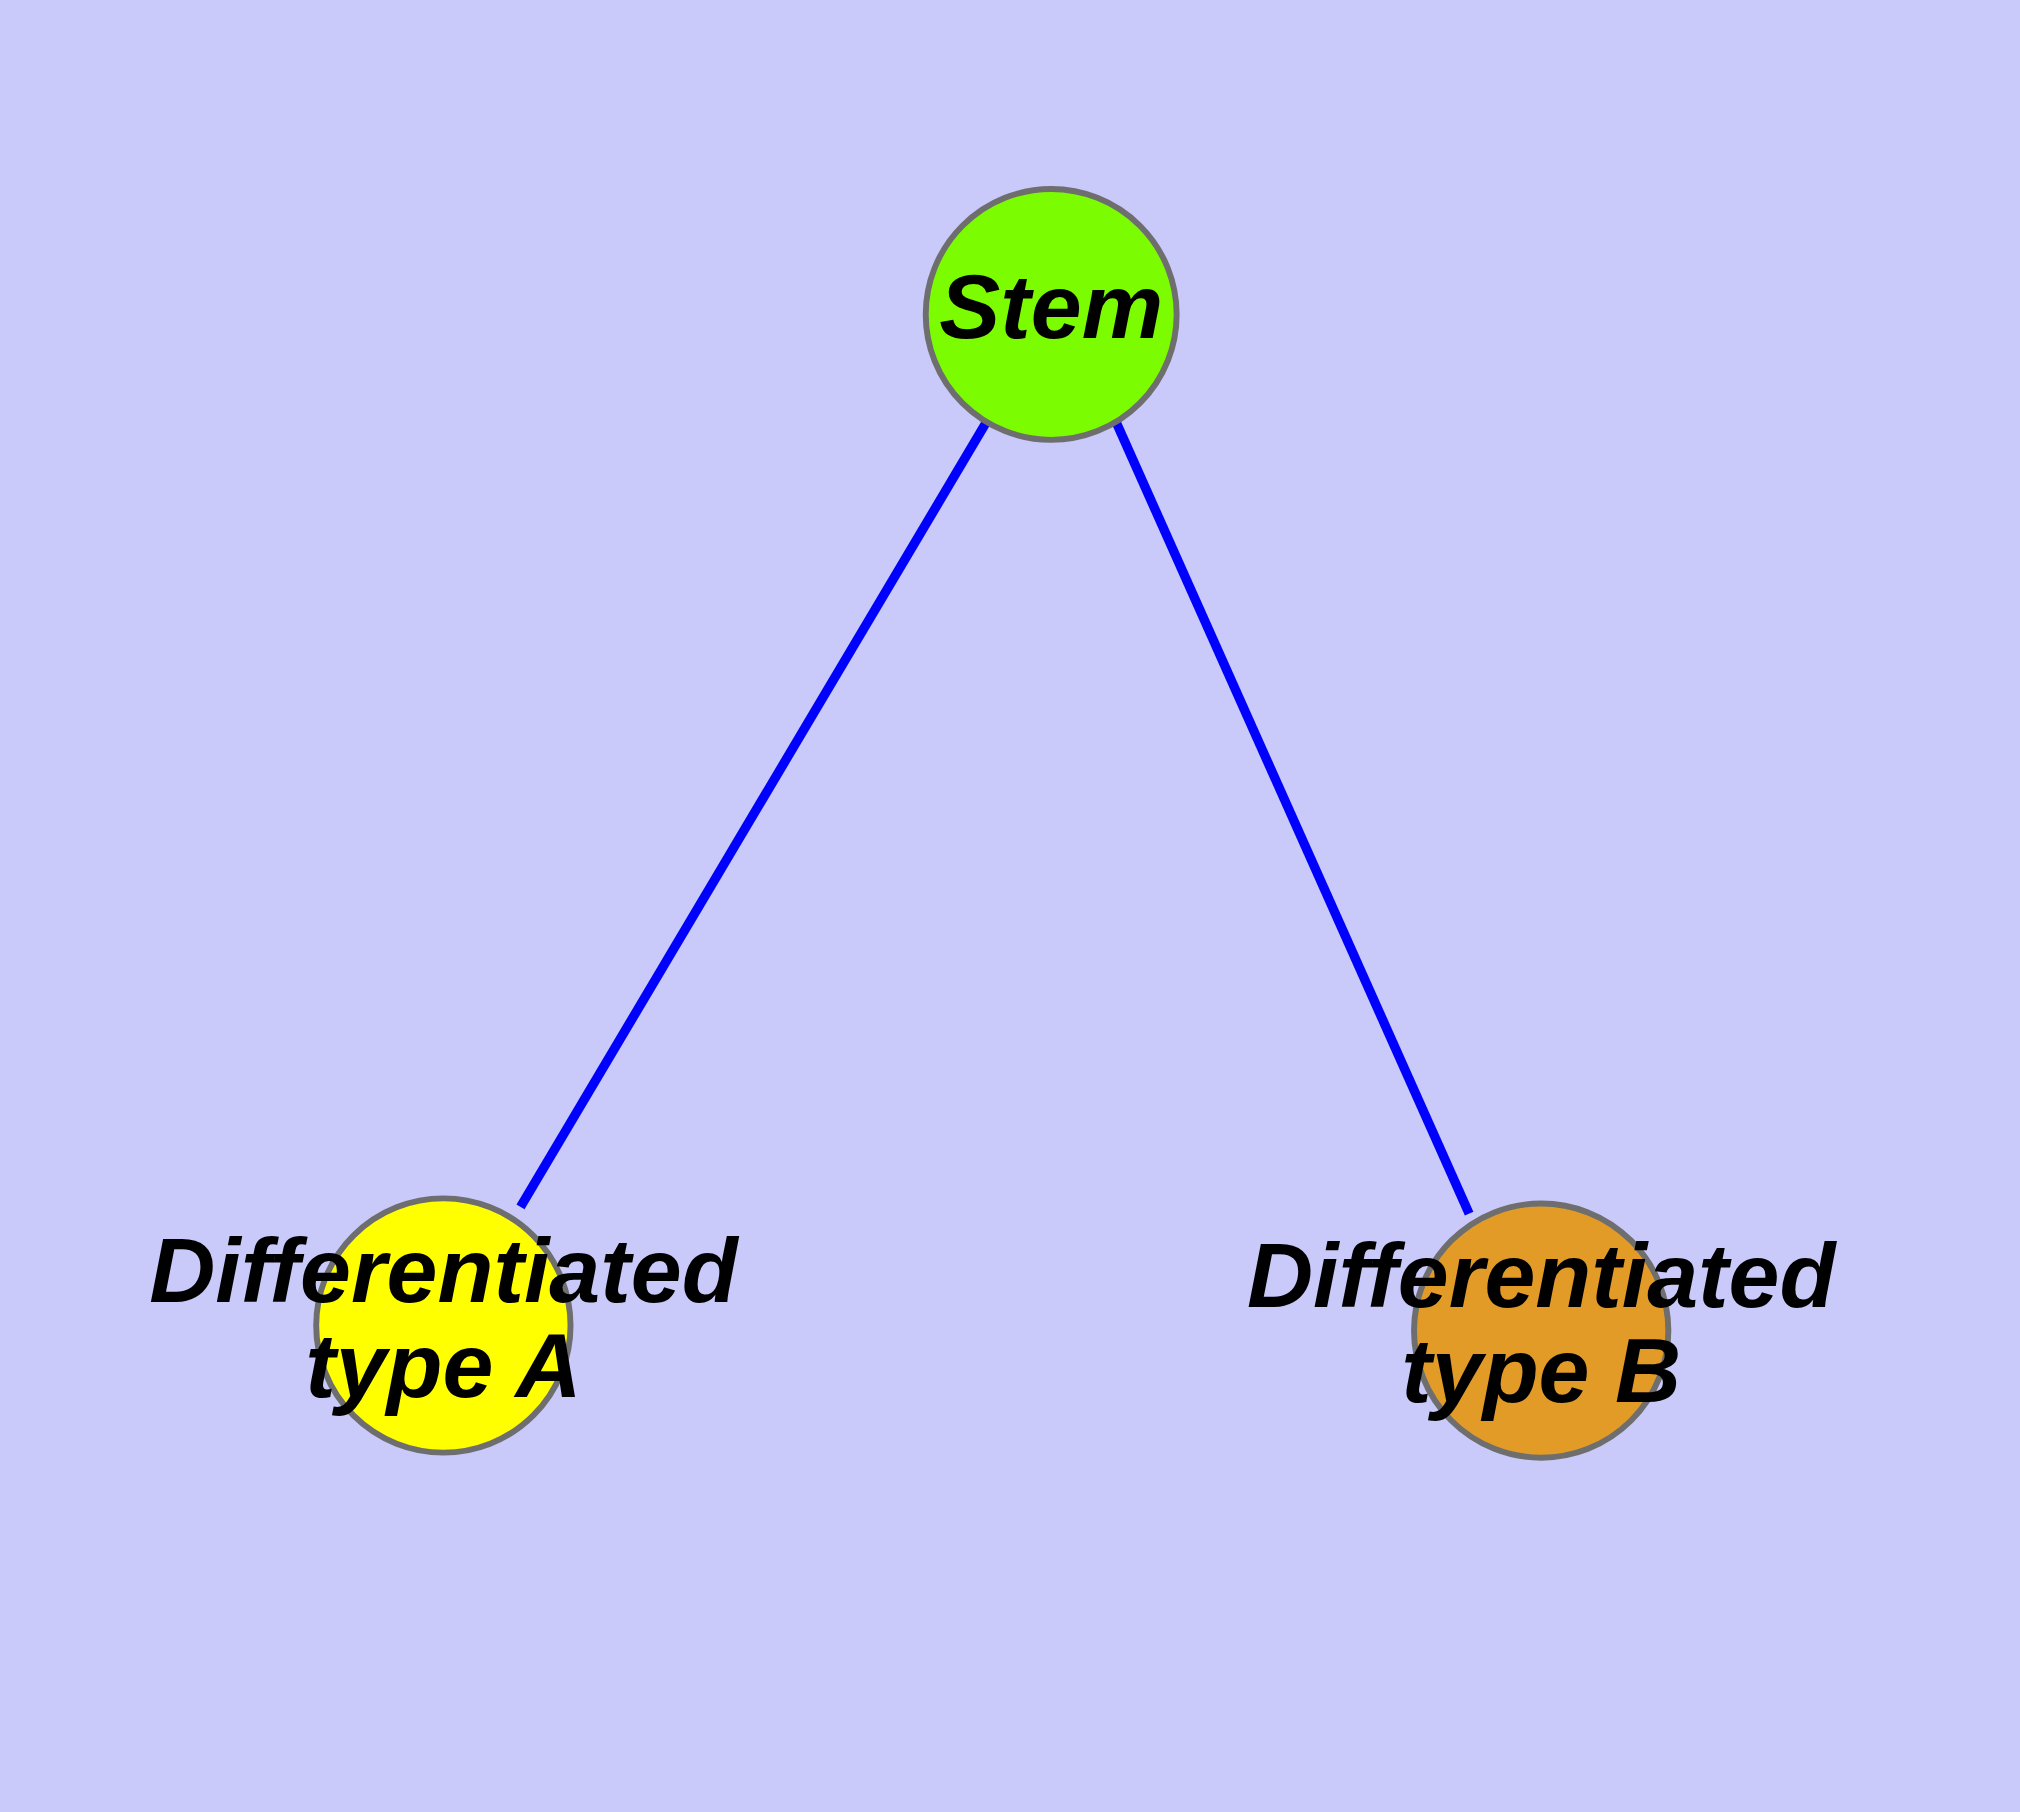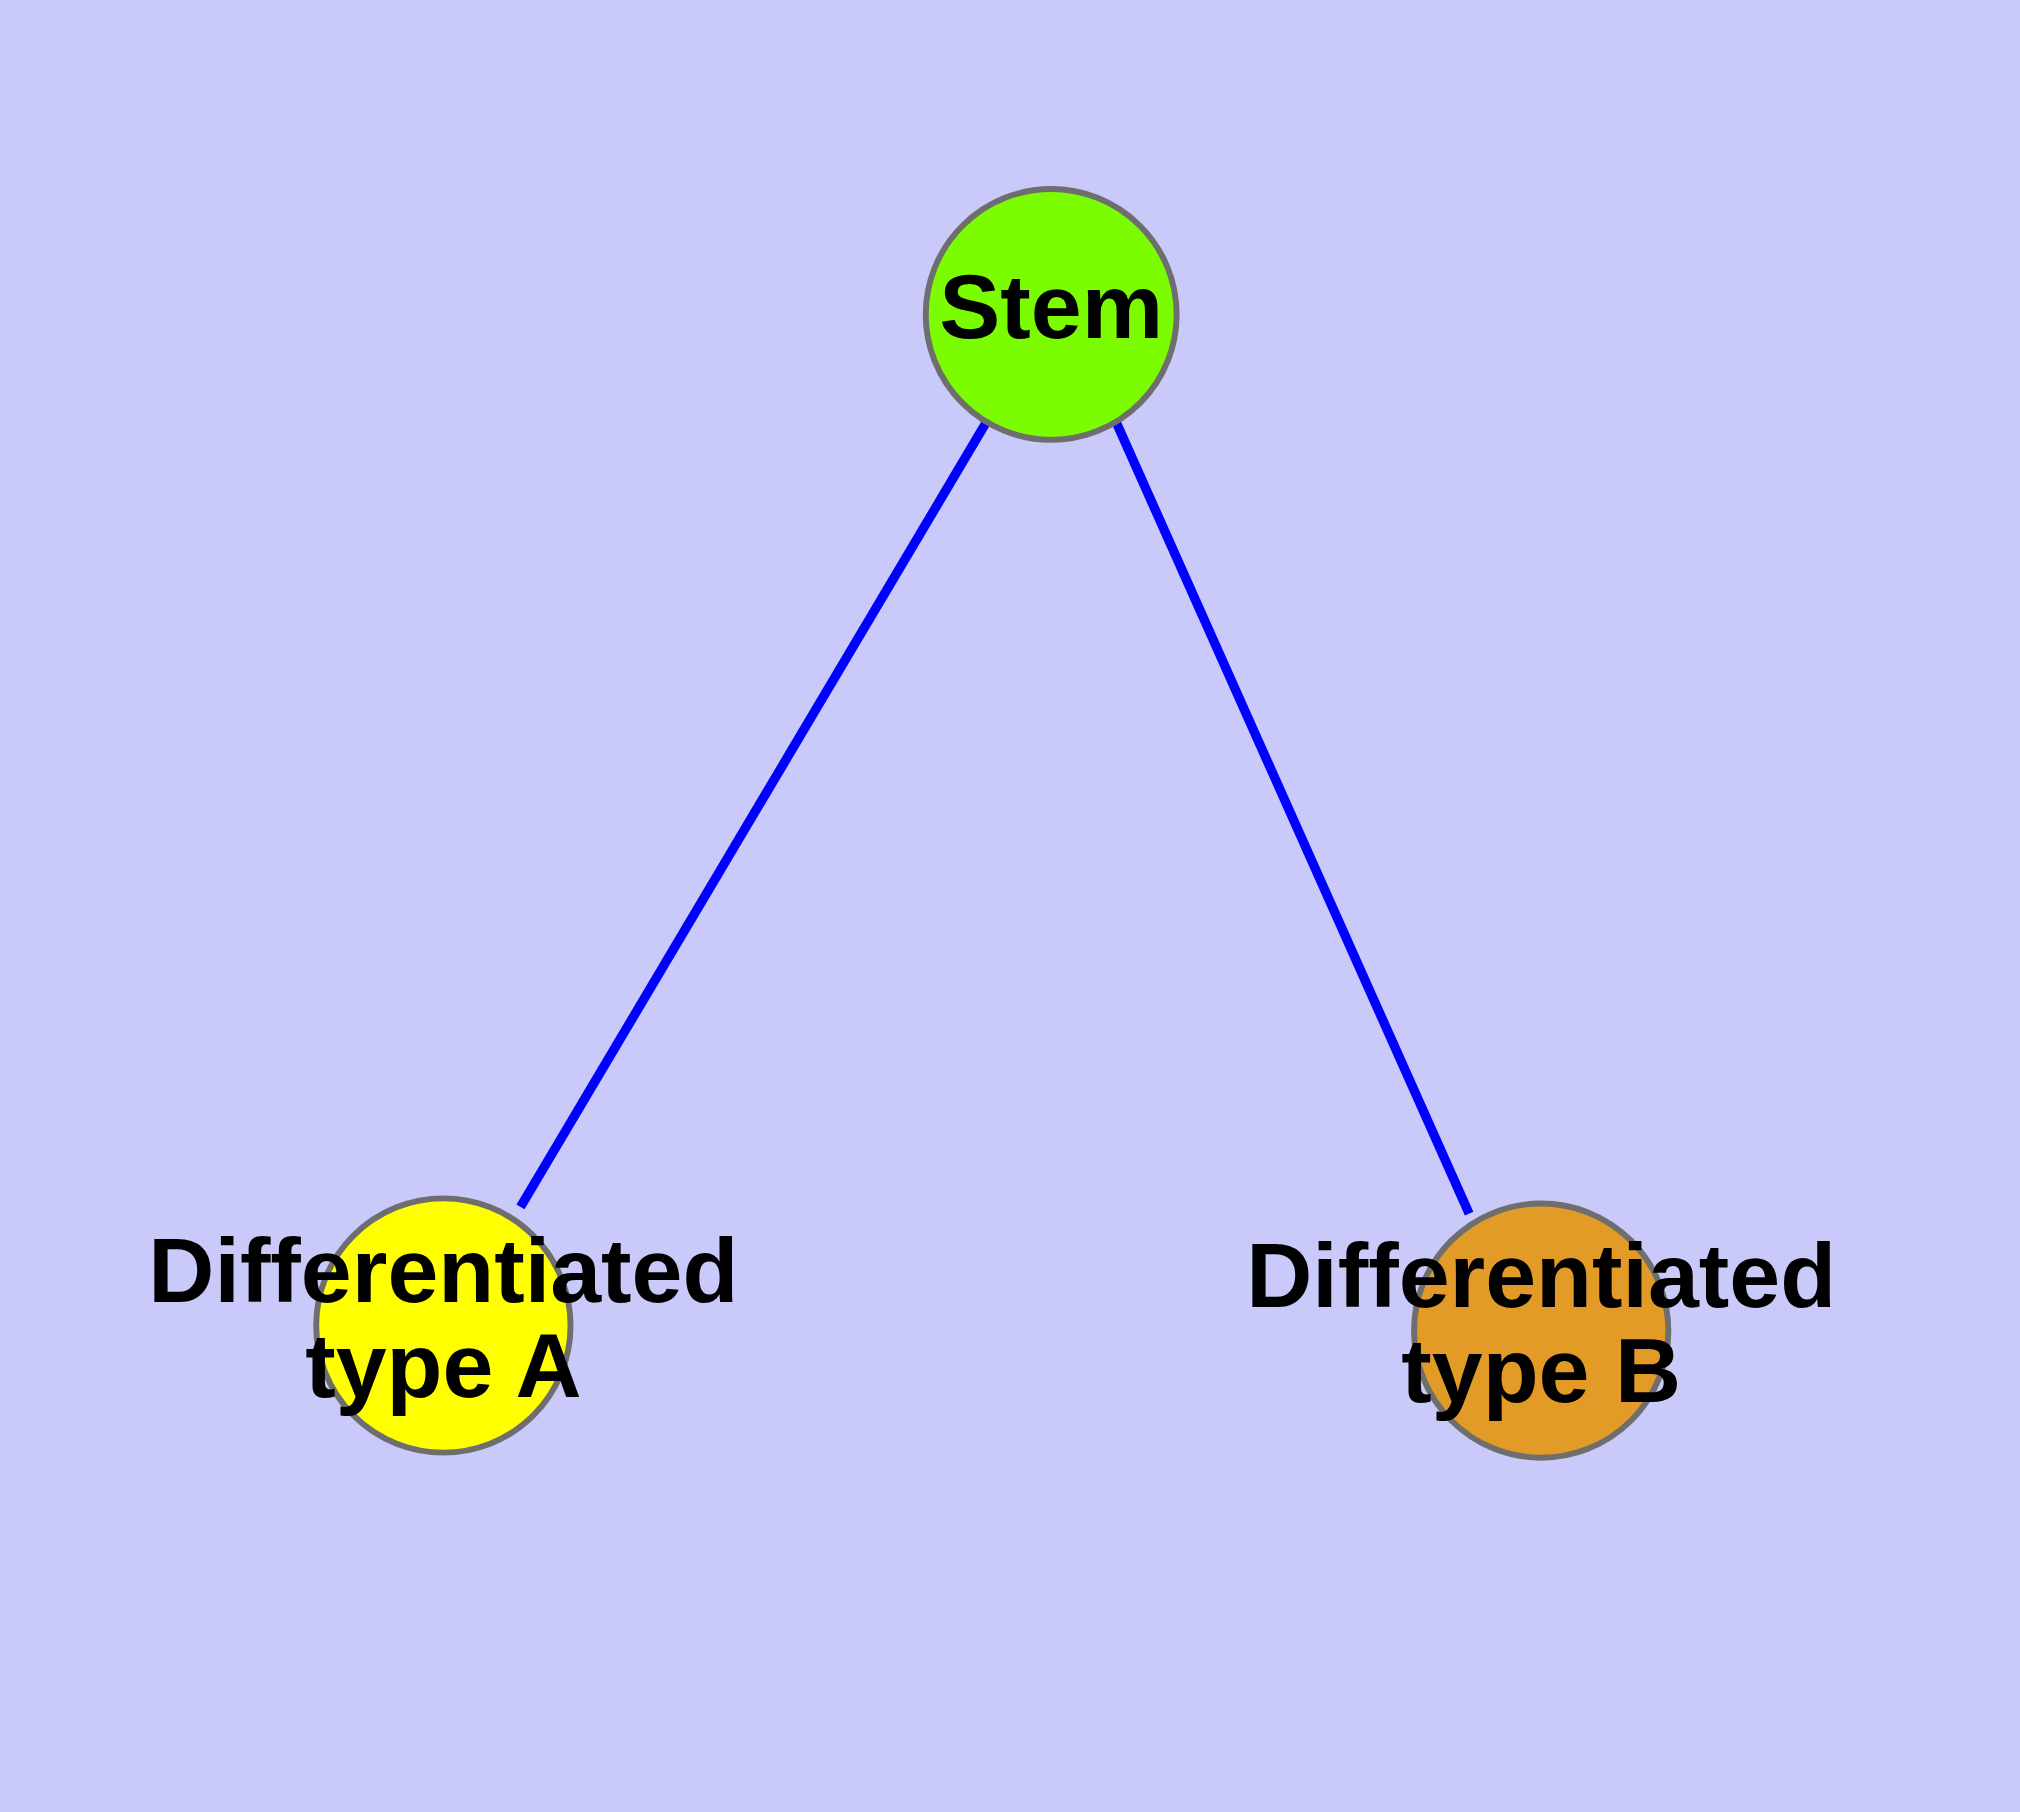--- a/index.html
+++ b/index.html
@@ -33,21 +33,21 @@
     font-family: "Liberation Sans", sans-serif;
     font-weight: bold;
     fill: #000000;
     dominant-baseline: middle;
     text-anchor: middle;
   }
 </style>
 </head>
 <body>
 
-<div id="canvas" style="width: 2021px; height: 1812px;">
+<div id="canvas" style="width: 2021px; height: 1812px; font-style: italic;">
 
   <div id="bg-rect" style="background: rgb(201, 201, 250);"></div>
 
   <svg id="graph-svg" viewBox="0 0 2384 2138" preserveAspectRatio="none" style="width: 2021px; height: 1812px;">
 
     <g id="edges-layer">
         <line x1="1163" y1="499" x2="614" y2="1424" stroke="#0000ff" stroke-width="11" stroke-linecap="butt"></line>
         <line x1="1317" y1="499" x2="1733" y2="1432" stroke="#0000ff" stroke-width="11" stroke-linecap="butt"></line>
       </g>
     <g id="nodes-layer">

